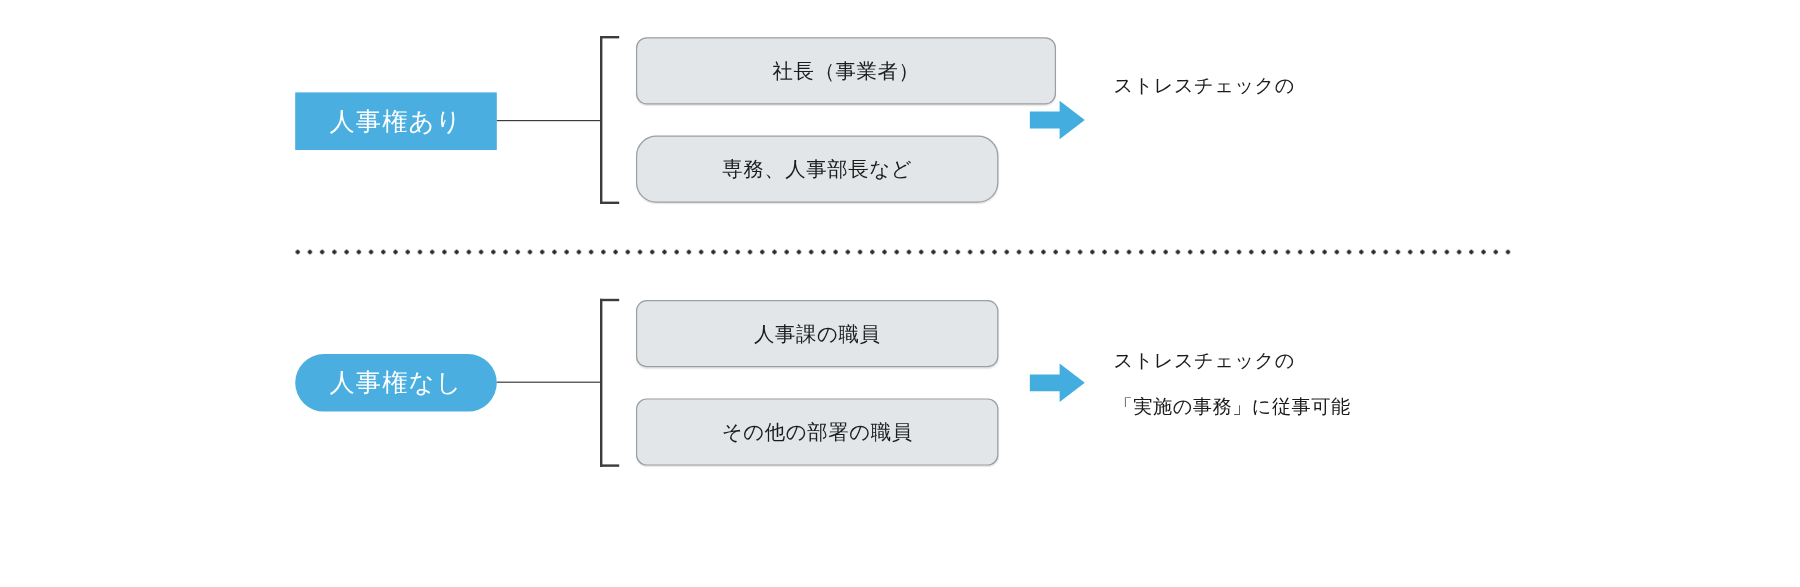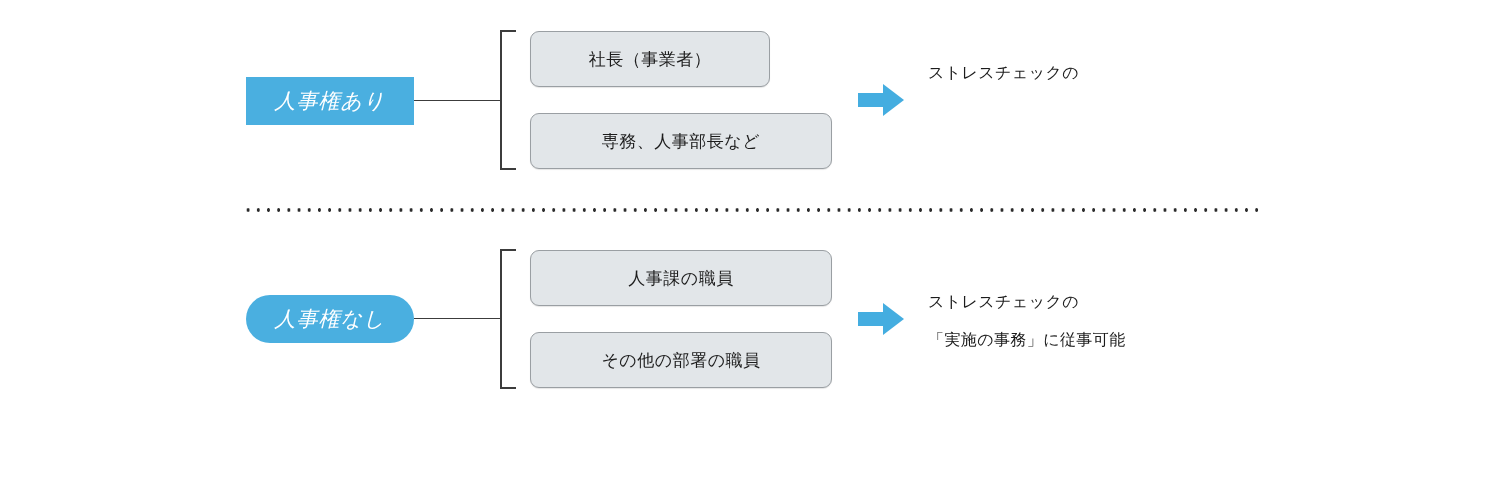--- a/index.html
+++ b/index.html
@@ -24,21 +24,20 @@
     position: absolute;
     display: flex;
     align-items: center;
     justify-content: center;
     background: #4aafe0;
     color: #ffffff;
     font-family: "Liberation Serif", "DejaVu Serif", serif;
     font-size: 21px;
     letter-spacing: 1px;
     box-sizing: border-box;
-    font-style: italic;
   }
 
   
   .connector {
     position: absolute;
     height: 0;
     border-top: 1.6px solid #3c3c3c;
   }
 
   
@@ -120,23 +119,23 @@
 <div id="canvas">
 
   <div>
 
     <div class="cat-label" style="left:246px; top:77px; width:168px; height:48px;">人事権あり</div>
 
     <div class="connector" style="left:414px; top:100px; width:86px;"></div>
 
     <div class="bracket" style="left:500px; top:30px; width:16px; height:140px;"></div>
 
-    <div class="item-box" style="left:530px; top:31px; width:240px; height:56px;">社長（事業者）</div>
+    <div class="item-box" style="left:530px; top:31px; width:350px; height:56px;">社長（事業者）</div>
 
-    <div class="item-box" style="left:530px; top:113px; width:302px; height:56px;">専務、人事部長など</div>
+    <div class="item-box" style="left:530px; top:113px; width:302px; height:56px;border-radius:17px;">専務、人事部長など</div>
 
     <svg class="block-arrow" viewBox="0 0 46 36" style="left:858px; top:82px;">
       <polygon points="0,11 25,11 25,2 46,18 25,34 25,25 0,25" fill="#44ade0"></polygon>
     </svg>
 
     <div class="outcome" style="left:928px; top:54px;">
       <span class="line">ストレスチェックの</span>
     </div>
   </div>
 

